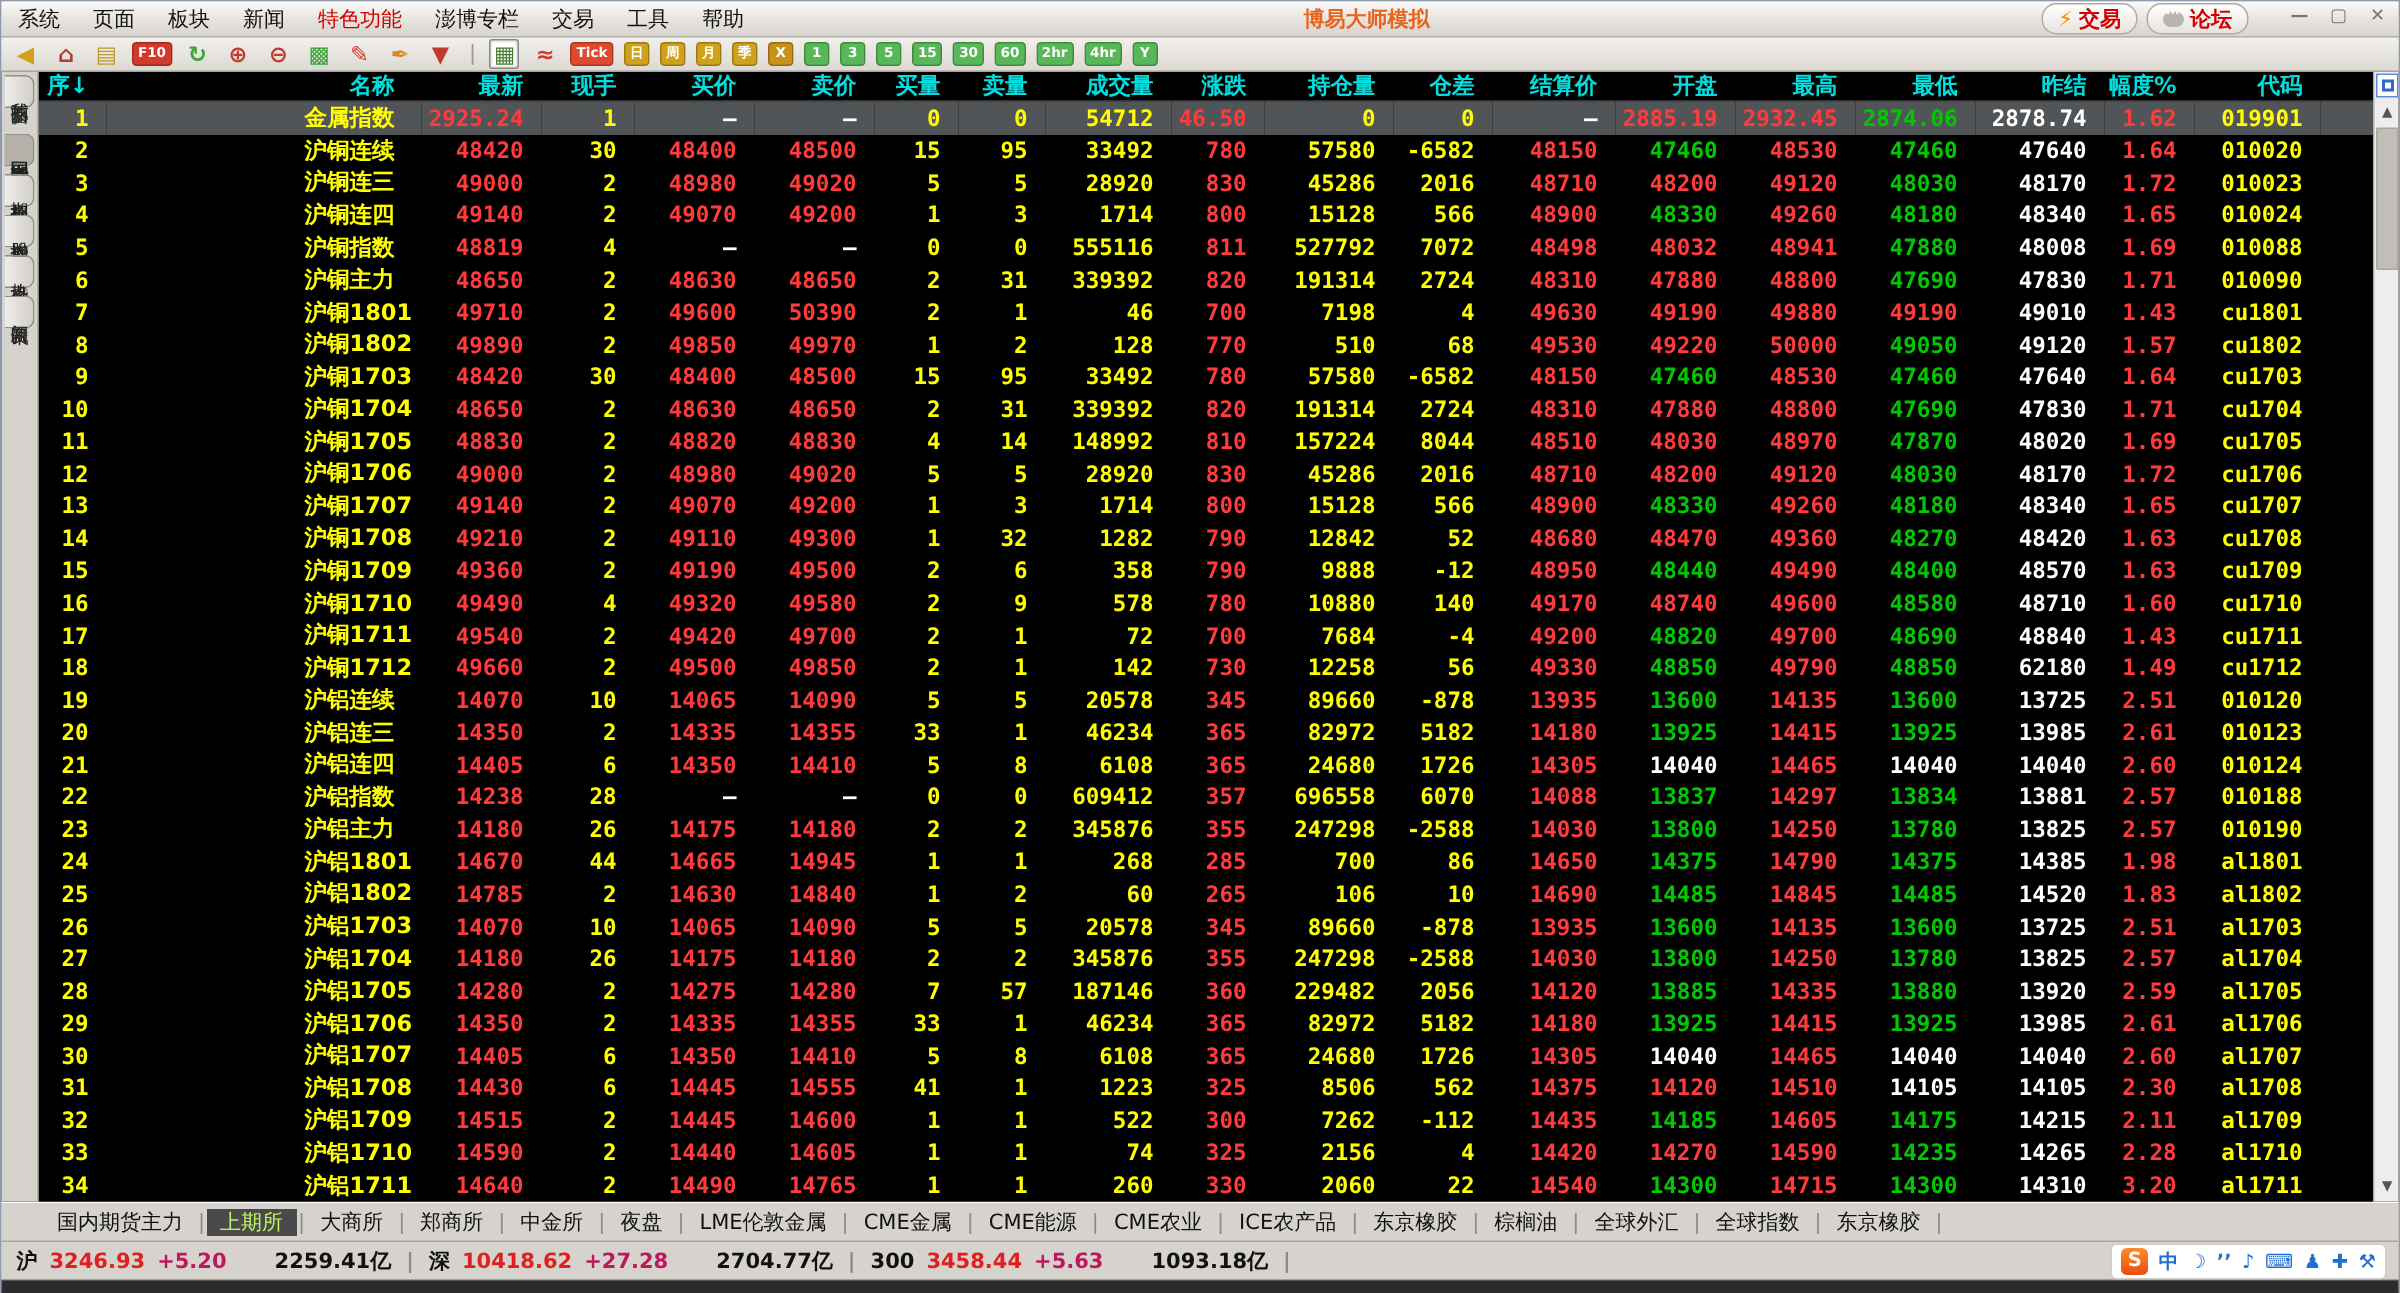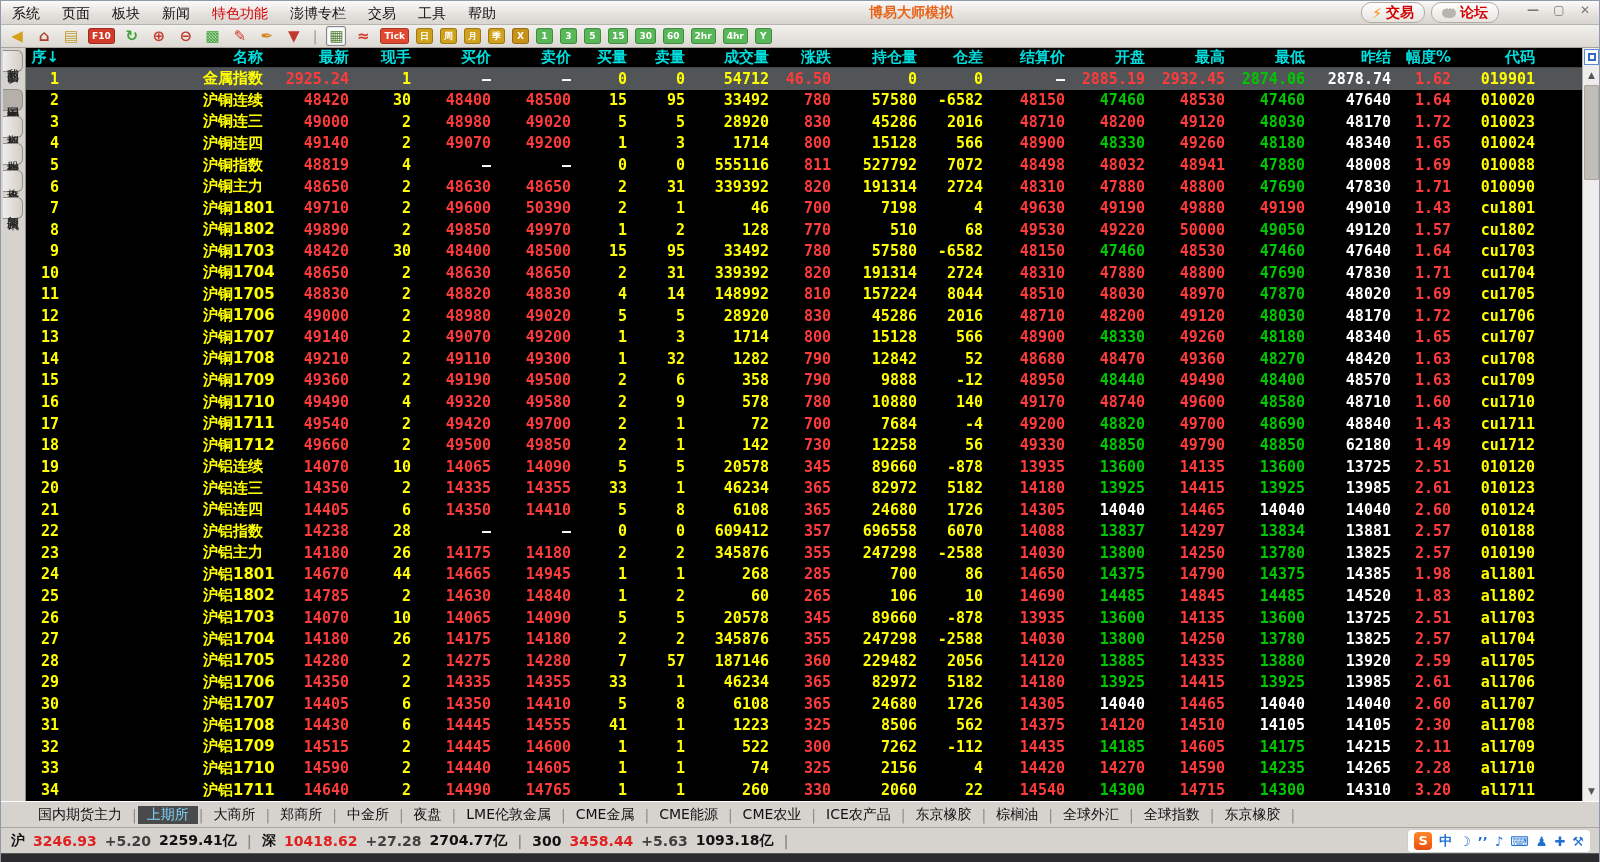--- a/index.html
+++ b/index.html
@@ -47,27 +47,27 @@
   .scrollcol { width:17px; flex:0 0 17px; background:#efedeb; position:relative; border-left:1px solid #b5b1aa; }
   .corner-btn { position:absolute; top:1px; left:1px; width:15px; height:16px; background:#fff; border:1px solid #5b8dd6; display:flex; align-items:center; justify-content:center; }
   .corner-btn .sq { width:8px; height:8px; border:2px solid #2f6bc4; }
   .scroll-up { position:absolute; top:20px; left:0; width:17px; height:15px; color:#555; font-size:9px; text-align:center; line-height:15px; }
   .scroll-thumb { position:absolute; top:37px; left:1px; width:15px; height:95px; background:#c1beb9; border:1px solid #aaa7a1; border-radius:1px; }
   .scroll-down { position:absolute; bottom:2px; left:0; width:17px; height:15px; color:#555; font-size:9px; text-align:center; line-height:15px; }
 
   
   .tabbar { height:26px; flex:0 0 26px; background:#d6d3ce; border-top:1px solid #fff; display:flex; align-items:center; padding-left:28px; white-space:nowrap; }
   .btab { padding:0 9px; color:#111; font-size:14px; }
-  .btab.sel { background:#4a4a4a; color:#7dd3fc; }
+  .btab.sel { background:#4a4a4a; color:#bef264; }
   .tab-sep { color:#8f8b84; padding:0 1px; }
 
   
   .statusbar { height:26px; flex:0 0 26px; background:#d6d3ce; border-top:1px solid #aaa69e; display:flex; align-items:center; padding-left:10px; font-weight:bold; font-size:14px; position:relative; }
   .seg { display:flex; gap:8px; align-items:center; margin-right:10px; }
-  .seg .lbl { color:#111; } .seg .val { color:#e02020; } .seg .chg { color:#404040; } .seg .amt { color:#111; }
+  .seg .lbl { color:#111; } .seg .val { color:#e02020; } .seg .chg { color:#be185d; } .seg .amt { color:#111;margin-left:24px; }
   .seg-sep { color:#8f8b84; margin-right:10px; }
   .ime { position:absolute; right:8px; top:1px; height:24px; background:#fff; border:1px solid #cfcdc8; border-radius:4px; display:flex; align-items:center; padding:0 6px; gap:7px; }
   .ime .slogo { width:18px; height:18px; border-radius:4px; background:linear-gradient(#ff8a2a,#e84e0c); color:#fff; font-weight:bold; text-align:center; line-height:18px; font-size:13px; }
   .ime .iico { color:#1f6fd0; font-weight:bold; font-size:13px; }
 
   .taskstrip { height:10px; flex:0 0 10px; background:#2c2c2e; border-top:1px solid #555; }
 </style>
 </head>
 <body>
 

